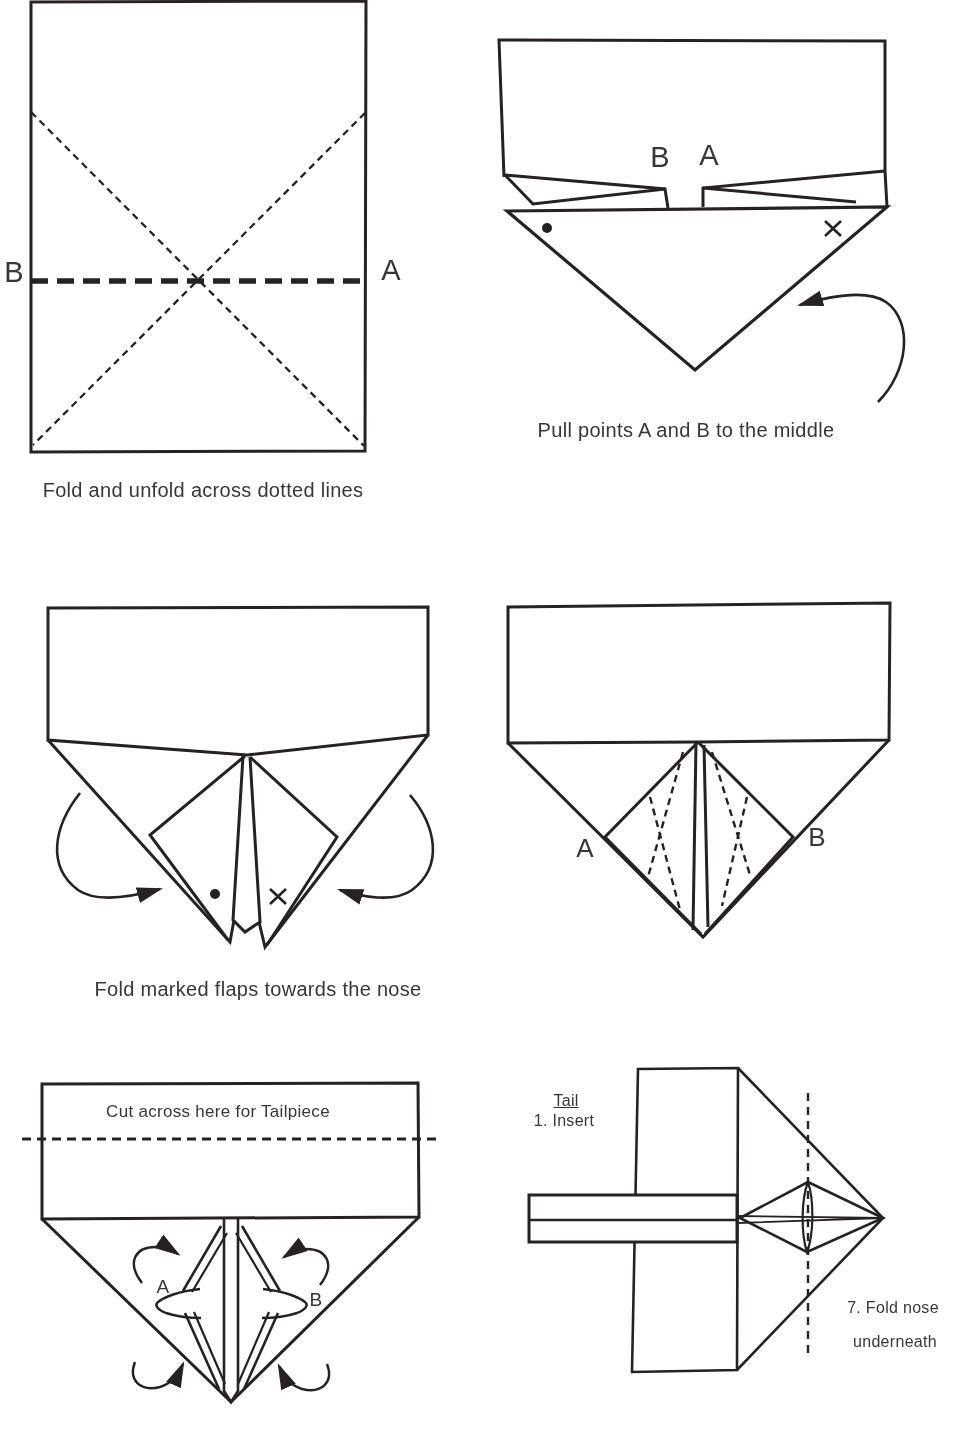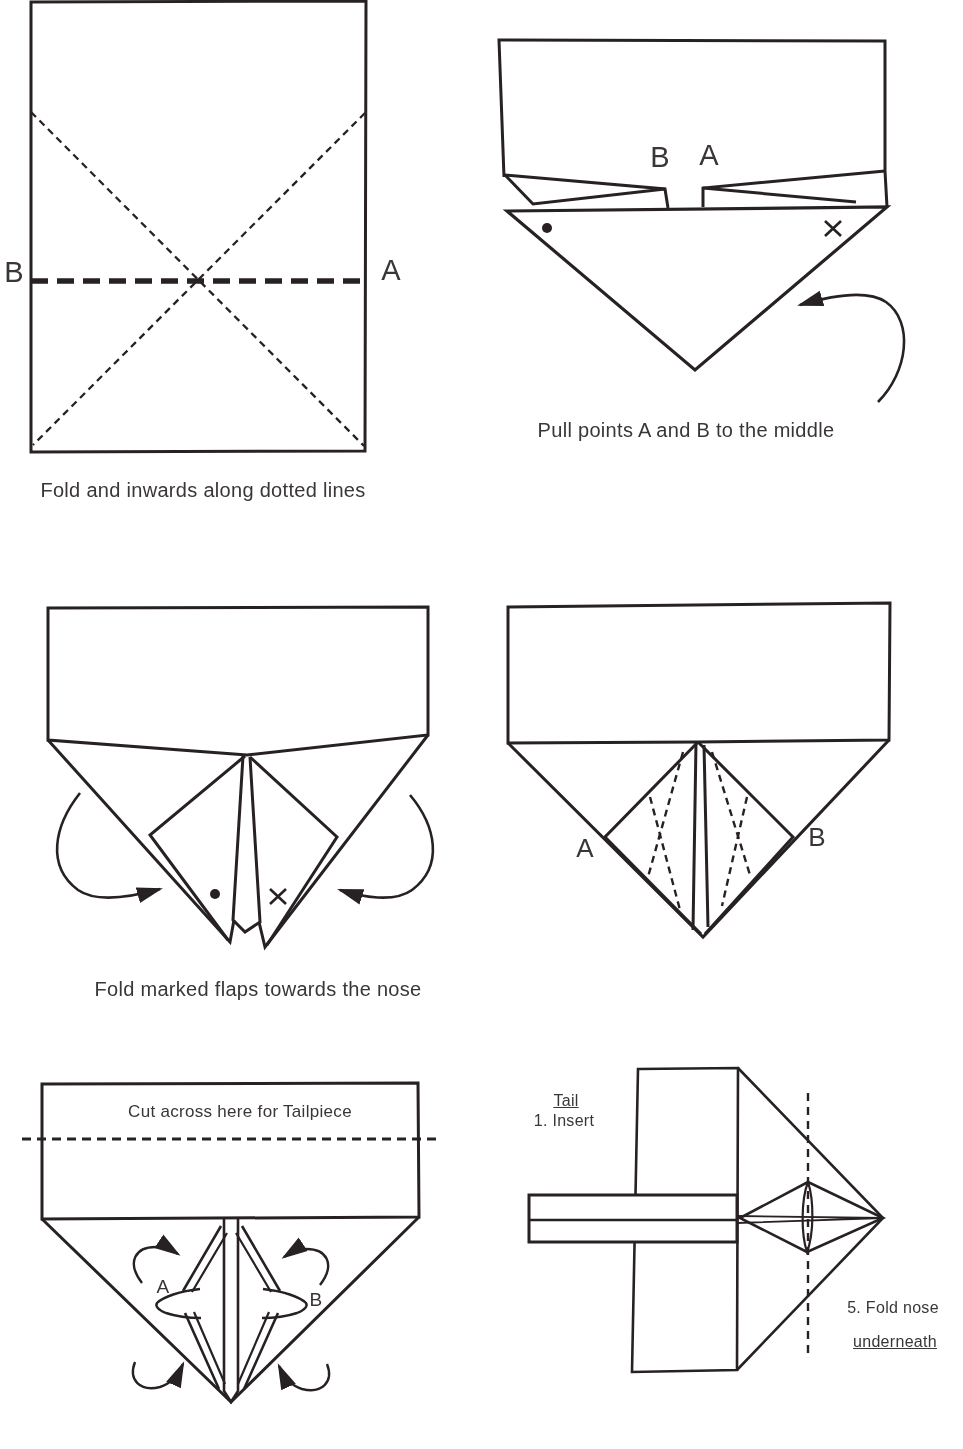--- a/index.html
+++ b/index.html
@@ -96,33 +96,33 @@
     <path d="M529,1220 L737,1220" stroke-width="2.4"></path>
     <path d="M737,1216 L883,1218 M737,1223 L883,1218" stroke-width="1.8"></path>
     <path d="M740,1218 L808,1182 L883,1218 L807,1252 Z" stroke-width="2.6"></path>
     <path d="M808,1182 C801,1200 801,1234 807,1252 C814,1234 814,1200 808,1182 Z" stroke-width="2.2"></path>
     <path d="M808,1093 L808,1355" stroke-width="2.4" stroke-dasharray="8 6"></path>
   </g>
 </svg>
 
 <div class="txt pt-label lab-lg" style="left:14px;top:272px;">B</div>
 <div class="txt pt-label lab-lg" style="left:391px;top:270px;">A</div>
-<div class="txt caption" style="left:203px;top:479px;">Fold and inwards along dotted lines</div>
+<div class="txt caption" style="left:203px;top:479px;">Fold and unfold across dotted lines</div>
 
 <div class="txt pt-label lab-lg" style="left:660px;top:157px;">B</div>
 <div class="txt pt-label lab-lg" style="left:709px;top:155px;">A</div>
 <div class="txt caption" style="left:258px;top:978px;">Fold marked flaps towards the nose</div>
 
 <div class="txt caption" style="left:686px;top:419px;">Pull points A and B to the middle</div>
 
 <div class="txt pt-label lab-md" style="left:585px;top:848px;">A</div>
 <div class="txt pt-label lab-md" style="left:817px;top:837px;">B</div>
 
-<div class="txt cutnote" style="left:240px;top:1102px;">Cut across here for Tailpiece</div>
+<div class="txt cutnote" style="left:218px;top:1102px;">Cut across here for Tailpiece</div>
 <div class="txt pt-label lab-sm" style="left:163px;top:1287px;">A</div>
 <div class="txt pt-label lab-sm" style="left:316px;top:1300px;">B</div>
 
 <div class="txt note" style="left:564px;top:1112px;">1. Insert</div>
 <div class="txt note" style="left:566px;top:1092px;text-decoration:underline;">Tail</div>
-<div class="txt note" style="left:893px;top:1299px;">5. Fold nose</div>
-<div class="txt note" style="left:895px;top:1333px;text-decoration:underline;">underneath</div>
+<div class="txt note" style="left:893px;top:1299px;">7. Fold nose</div>
+<div class="txt note" style="left:895px;top:1333px;">underneath</div>
 
 </div>
 
 </body></html>

